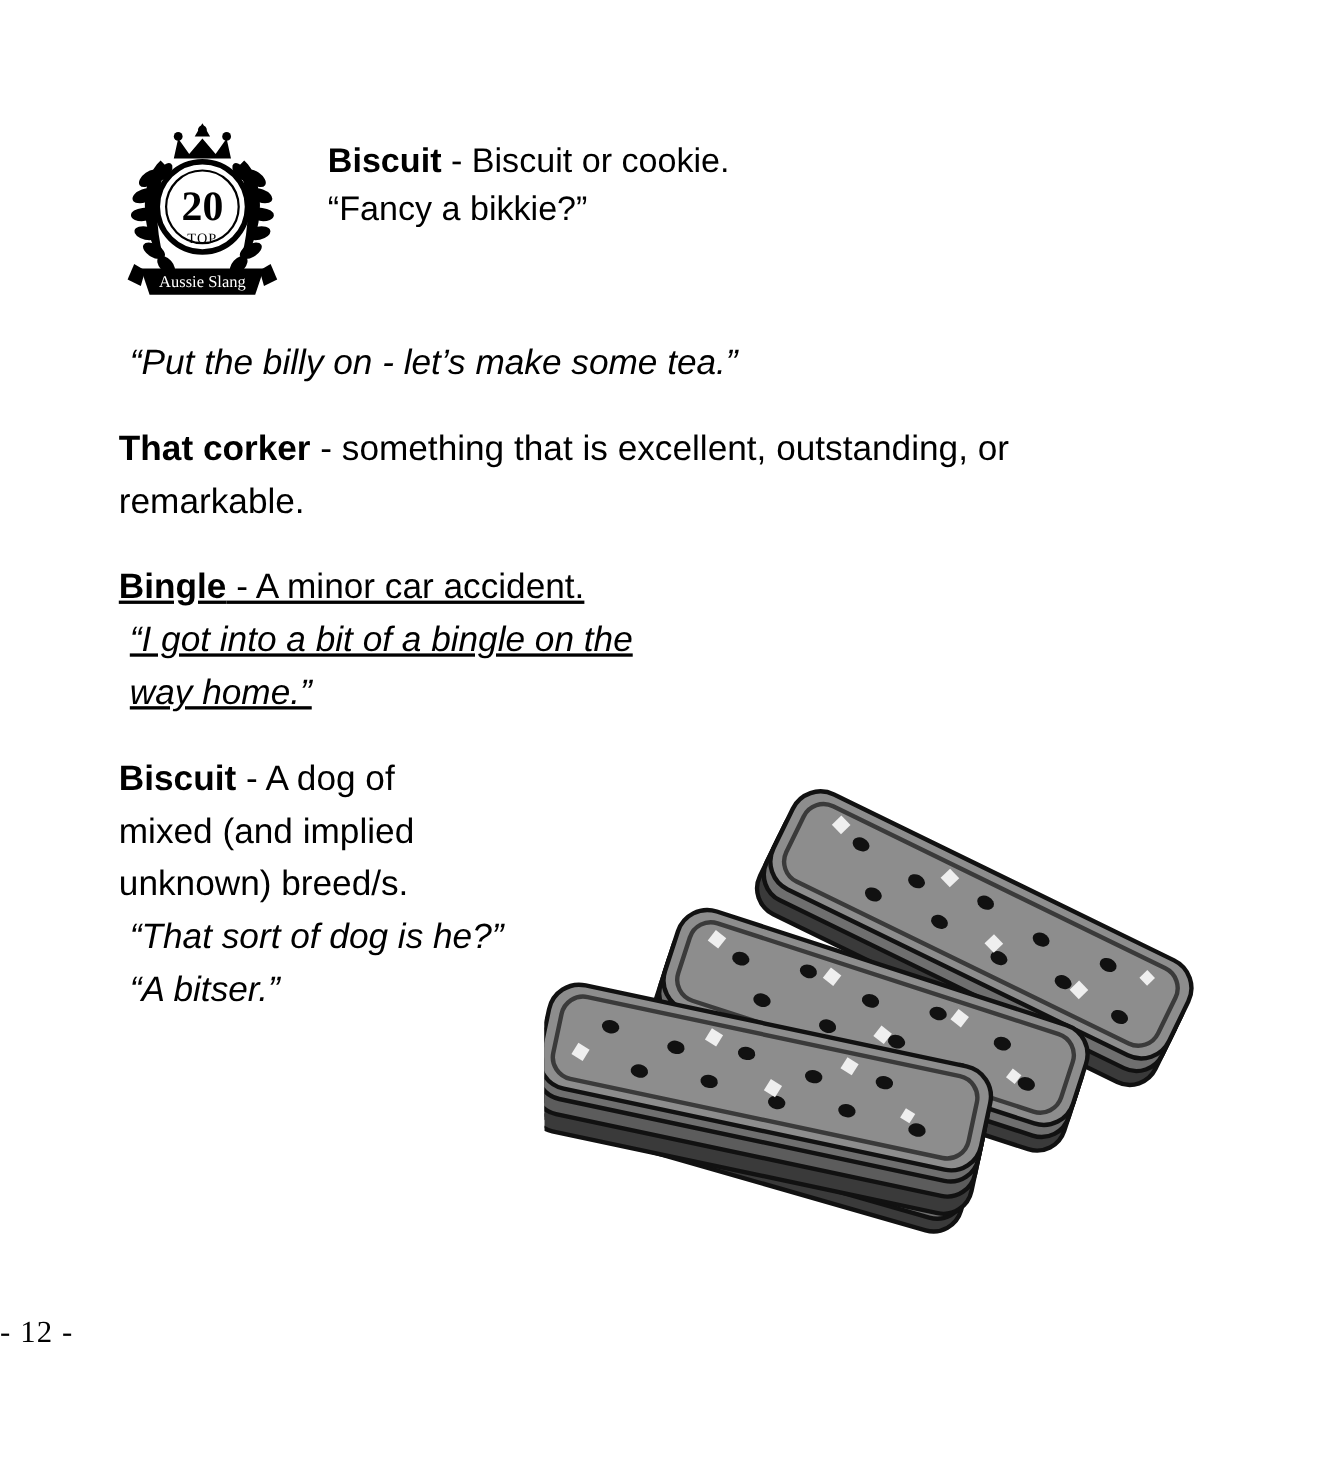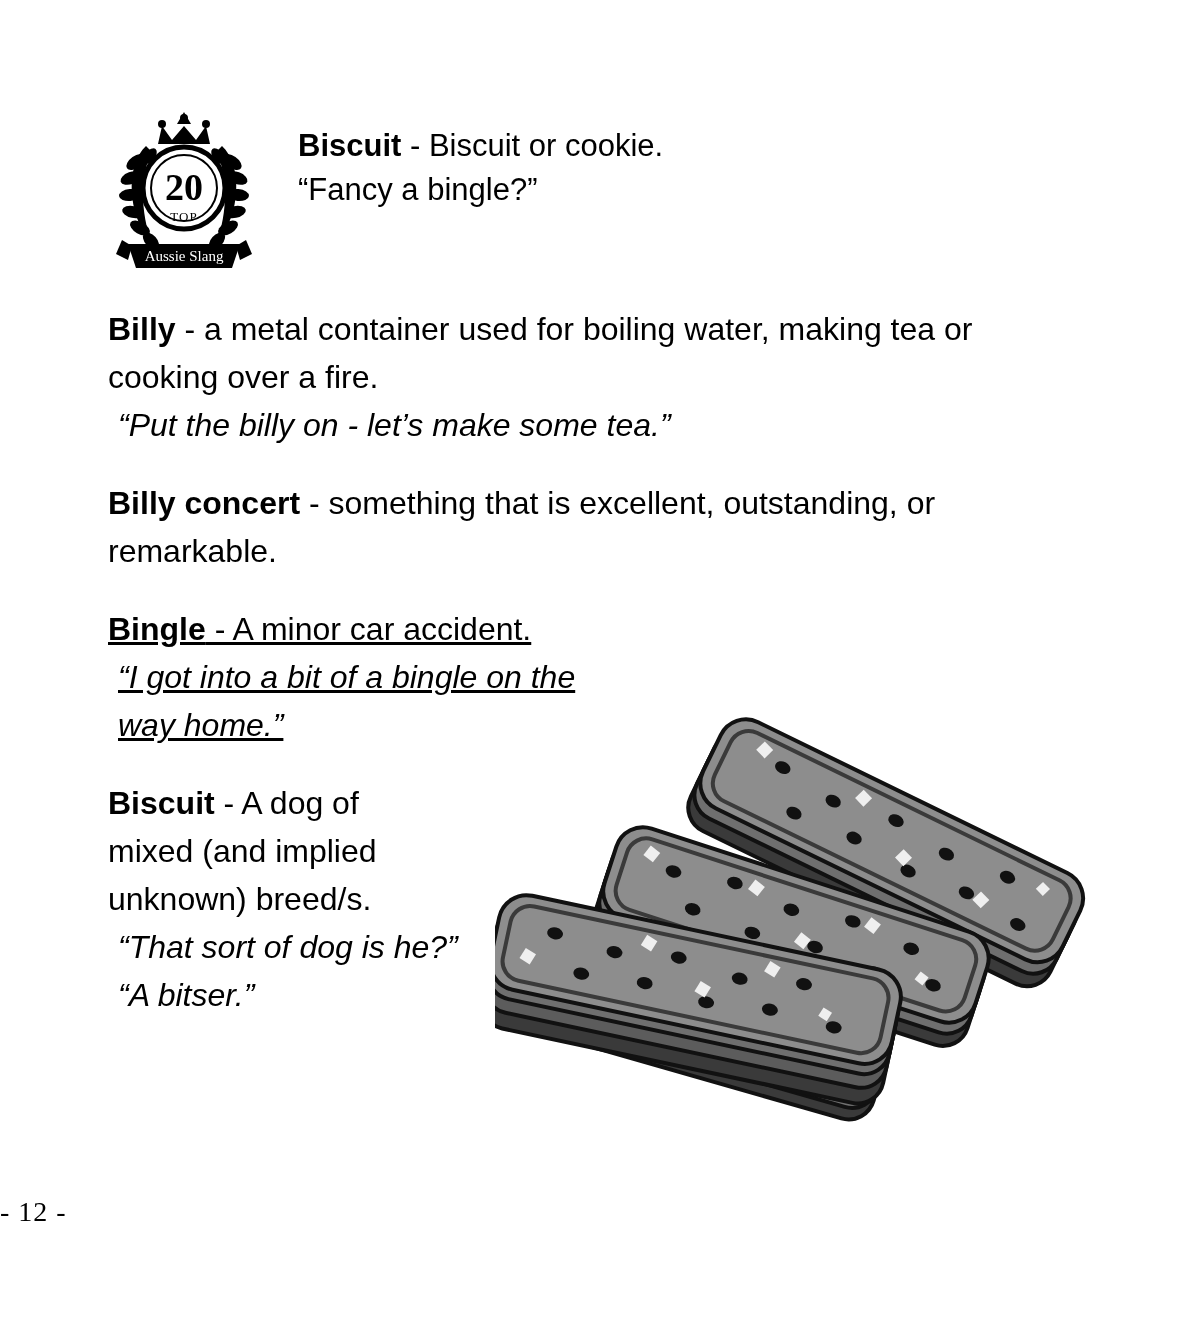--- a/index.html
+++ b/index.html
@@ -140,35 +140,32 @@
       <text x="84" y="96" font-family="'Liberation Serif', serif" font-size="38" font-weight="bold" text-anchor="middle" fill="#000">20</text>
       <text x="84" y="117" font-family="'Liberation Serif', serif" font-size="13" text-anchor="middle" fill="#000" letter-spacing="1">TOP</text>
       <text x="84" y="157" font-family="'Liberation Serif', serif" font-size="15" text-anchor="middle" fill="#ffffff">Aussie Slang</text>
     </svg>
   </div>
 
   <div class="first-entry">
     <div class="entry">
       <span class="term">Biscuit</span><span> - Biscuit or cookie.</span>
     </div>
-    <div class="entry example">“Fancy a bingle?”</div>
+    <div class="entry example">“Fancy a bikkie?”</div>
   </div>
 
   <div class="body-col">
+
+    <div class="block">
+      <div class="example">“Put the billy on - let’s make some tea.”</div>
+    </div>
 
     <div class="block">
       <div class="def">
-        <span class="term">Billy</span><span> - a metal container used for boiling water, making tea or cooking over a fire.</span>
-      </div>
-      <div class="example">“Put the billy on - let’s make some tea.”</div>
-    </div>
-
-    <div class="block">
-      <div class="def">
-        <span class="term">Billy concert</span><span> - something that is excellent, outstanding, or remarkable.</span>
+        <span class="term">That corker</span><span> - something that is excellent, outstanding, or remarkable.</span>
       </div>
     </div>
 
     <div class="block block-narrow-1">
       <div class="def">
         <span class="term">Bingle</span><span> - A minor car accident.</span>
       </div>
       <div class="example">“I got into a bit of a bingle on the way home.”</div>
     </div>
 

